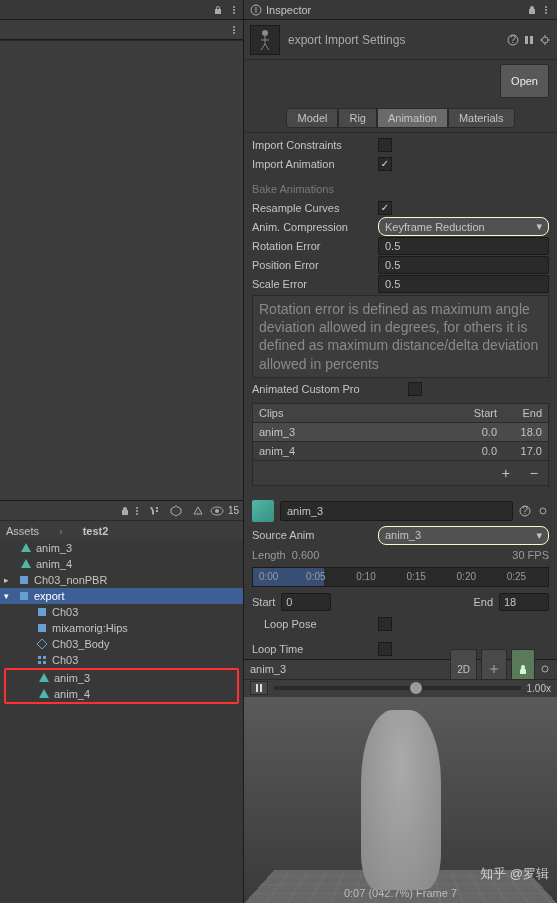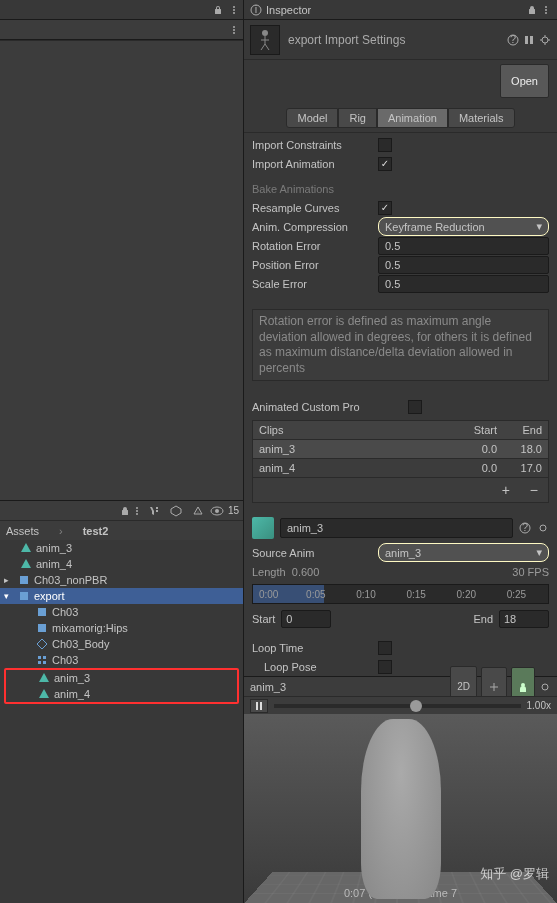--- a/index.html
+++ b/index.html
@@ -35,21 +35,21 @@
 .tab:first-child { border-radius: 3px 0 0 3px; }
 .tab:last-child { border-radius: 0 3px 3px 0; }
 .tab.active { background: #6a6a6a; }
 .props { padding: 2px 8px; }
 .prop-row { display: flex; align-items: center; height: 19px; gap: 6px; }
 .prop-label { width: 120px; color: #c4c4c4; }
 .prop-label.dim { color: #7a7a7a; }
 .checkbox { width: 14px; height: 14px; background: #2a2a2a; border: 1px solid #1a1a1a; display: flex; align-items: center; justify-content: center; font-size: 10px; color: #ddd; }
 .dropdown { flex: 1; background: #515151; border: 1px solid #fef9c3; padding: 2px 6px; border-radius: 8px; display: flex; justify-content: space-between; align-items: center; }
 .text-input { flex: 1; background: #2a2a2a; border: 1px solid #1a1a1a; padding: 2px 6px; border-radius: 2px; color: #c4c4c4; }
-.help-text { background: #3c3c3c; padding: 4px 6px; font-size: 12px; color: #8a8a8a; border: 1px solid #2a2a2a; margin: 16px 0; line-height: 1.3; }
+.help-text { background: #3c3c3c; padding: 4px 6px; font-size: 14px; color: #8a8a8a; border: 1px solid #2a2a2a; margin: 2px 0; line-height: 1.3; }
 .clips-table { margin-top: 4px; }
 .clips-header { display: flex; background: #424242; border: 1px solid #2a2a2a; padding: 3px 6px; }
 .clips-header .col-name { flex: 1; }
 .clips-header .col-num { width: 45px; text-align: right; }
 .clip-row { display: flex; padding: 3px 6px; border: 1px solid #2a2a2a; border-top: none; background: #3c3c3c; }
 .clip-row.sel { background: #4a4a4a; }
 .clip-row .col-name { flex: 1; }
 .clip-row .col-num { width: 45px; text-align: right; }
 .clips-footer { display: flex; justify-content: flex-end; padding: 4px; gap: 8px; border: 1px solid #2a2a2a; border-top: none; background: #3c3c3c; }
 .clips-footer span { cursor: pointer; font-size: 14px; padding: 0 6px; }
@@ -401,26 +401,26 @@
       <span class="tick" style="left:69%">0:20</span>
       <span class="tick" style="left:86%">0:25</span>
     </div>
     <div class="start-end-row">
       <span class="lbl">Start</span>
       <input class="num-input" value="0" style="">
       <span class="spacer"></span>
       <span class="lbl">End</span>
       <input class="num-input" value="18" style="">
     </div>
+    <div class="prop-row" style="padding:0 8px;">
+      <span class="prop-label" style="padding-left:12px;">Loop Pose</span>
+      <span class="checkbox"></span>
+    </div>
     <div class="prop-row" style="padding:0 8px;margin-top:6px;">
       <span class="prop-label">Loop Time</span>
-      <span class="checkbox"></span>
-    </div>
-    <div class="prop-row" style="padding:0 8px;">
-      <span class="prop-label" style="padding-left:12px;">Loop Pose</span>
       <span class="checkbox"></span>
     </div>
   </div>
 
   <div class="preview-header">
     <span class="name">anim_3</span>
     <span class="preview-btn">2D</span>
     <span class="preview-btn">
         <svg width="12" height="10">
           <path d="M6 1v8M2 5h8" stroke="#aaa"></path>

